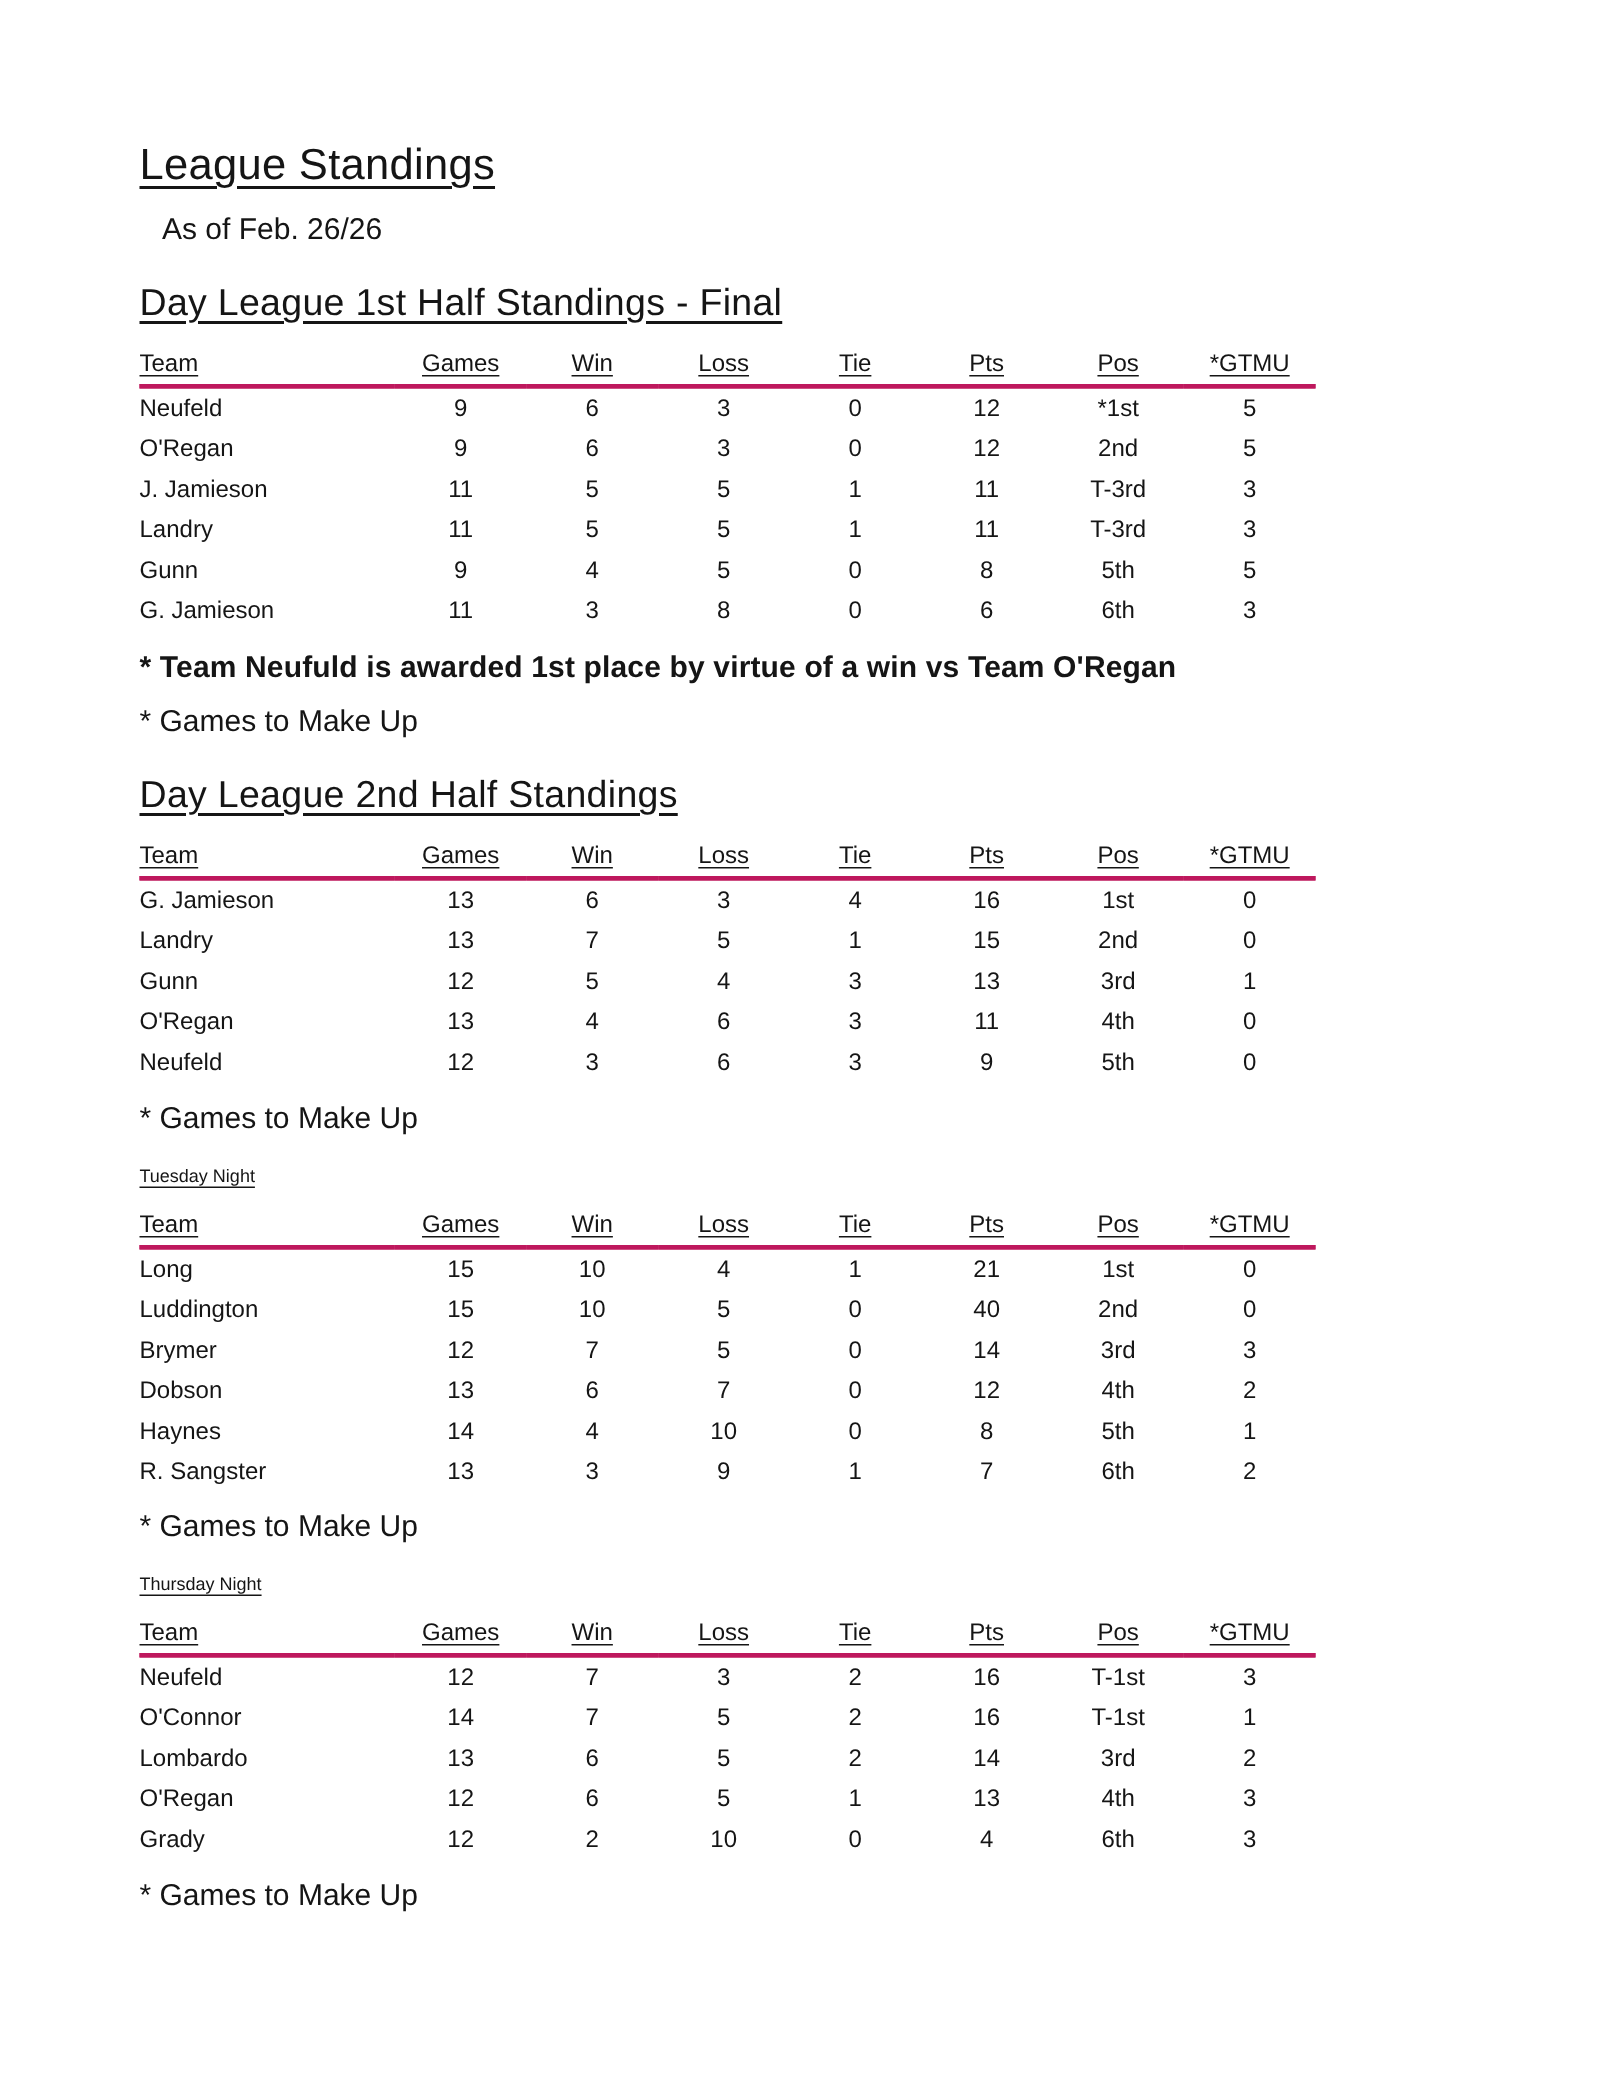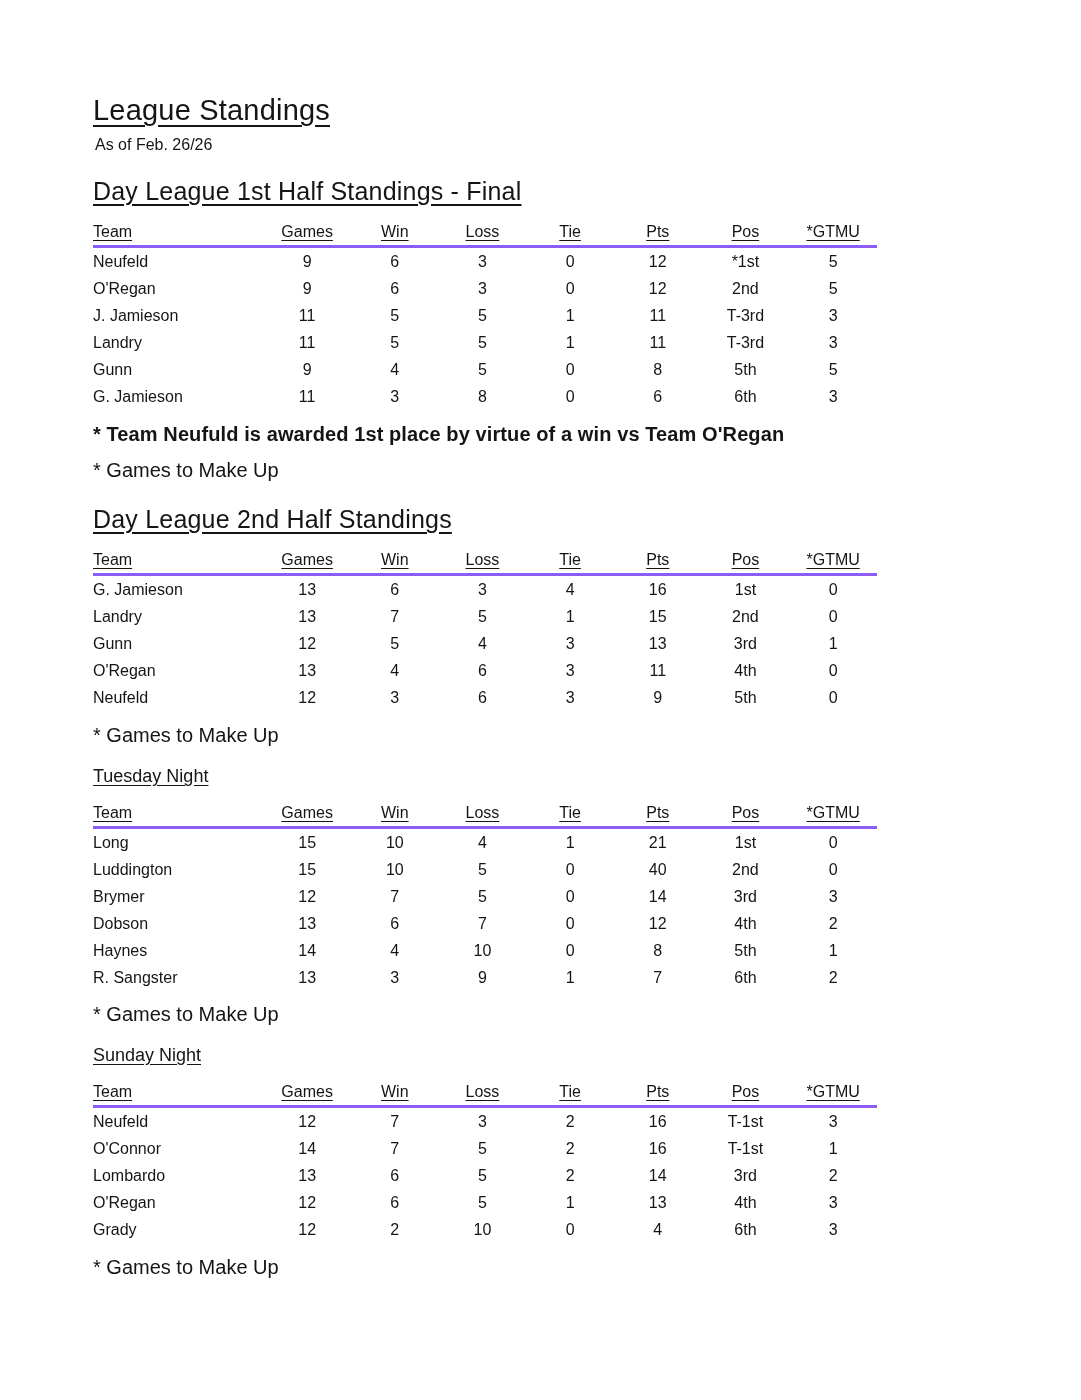--- a/index.html
+++ b/index.html
@@ -23,34 +23,34 @@
   h1.doc-title {
     font-size: 29px;
     font-weight: 400;
     margin: 0 0 9px 0;
     text-decoration: underline;
     text-underline-offset: 5px;
     text-decoration-thickness: 2px;
     letter-spacing: 0.2px;
   }
   p.dateline {
-    font-size: 16px;
-    margin: 2px;
+    font-size: 20px;
+    margin: 15px;
   }
   h2.section-heading {
     font-size: 25px;
     font-weight: 400;
     margin: 23px 0 0 0;
     text-decoration: underline;
     text-underline-offset: 4px;
     text-decoration-thickness: 1.5px;
     letter-spacing: 0.2px;
   }
   h3.sub-heading {
-    font-size: 18px;
+    font-size: 12px;
     font-weight: 400;
     margin: 19px 0 0 0;
     text-decoration: underline;
     text-underline-offset: 3px;
   }
   table.standings {
     border-collapse: collapse;
     table-layout: fixed;
     width: 784px;
     margin-top: 9px;
@@ -61,21 +61,21 @@
     font-size: 16px;
     font-weight: 400;
     white-space: nowrap;
   }
   table.standings .team-col { width: 170px; text-align: left; }
   table.standings .num-col  { width: 87.5px; text-align: center; }
   table.standings thead th {
     height: 26px;
     vertical-align: bottom;
     padding-bottom: 4px;
-    border-bottom: 3px solid #8b5cf6;
+    border-bottom: 3px solid #be185d;
   }
   table.standings thead .u { text-decoration: underline; text-underline-offset: 3px; }
   table.standings tbody td { height: 27px; vertical-align: middle; }
   .bold { font-weight: 700; }
   p.note {
     font-size: 20px;
     margin: 13px 0 0 0;
   }
   p.note.bold { font-weight: 700; letter-spacing: 0.1px; }
   p.note.pre-sub { margin-top: 12px; }
@@ -318,21 +318,21 @@
               <td class="num-col">7</td>
               <td class="num-col">6th</td>
               <td class="num-col">2</td>
             </tr>
           </tbody>
         </table>
       <p class="note pre-sub">* Games to Make Up</p>
     </div>
 
     <div>
-      <h3 class="sub-heading">Sunday Night</h3>
+      <h3 class="sub-heading">Thursday Night</h3>
       <table class="standings">
           <thead>
             <tr>
               <th class="team-col"><span class="u">Team</span></th>
               <th class="num-col"><span class="u">Games</span></th>
               <th class="num-col"><span class="u">Win</span></th>
               <th class="num-col"><span class="u">Loss</span></th>
               <th class="num-col"><span class="u">Tie</span></th>
               <th class="num-col"><span class="u">Pts</span></th>
               <th class="num-col"><span class="u">Pos</span></th>

